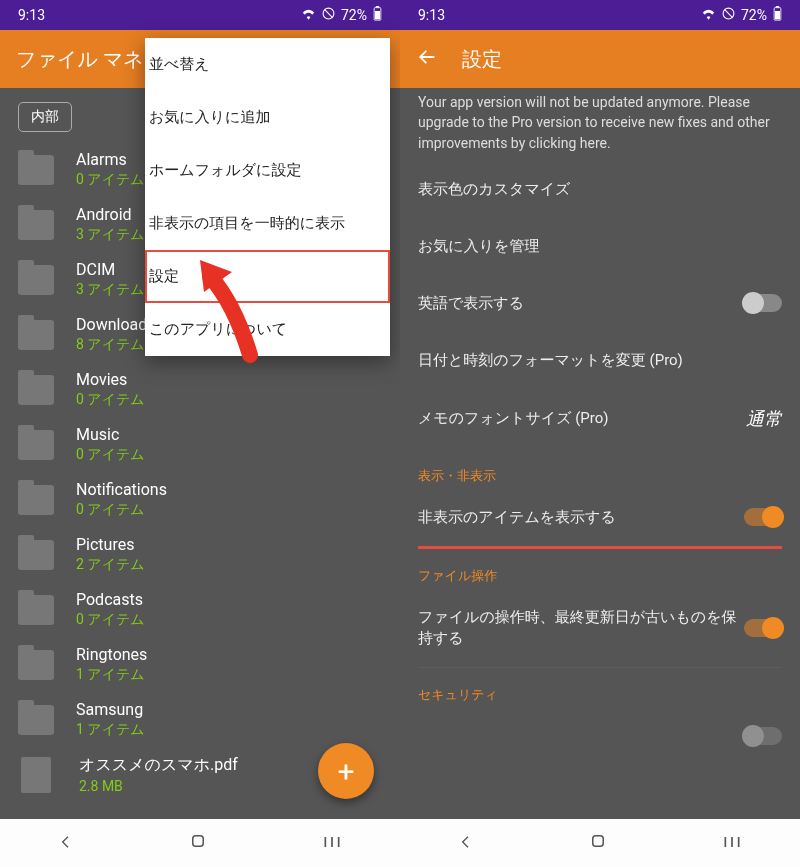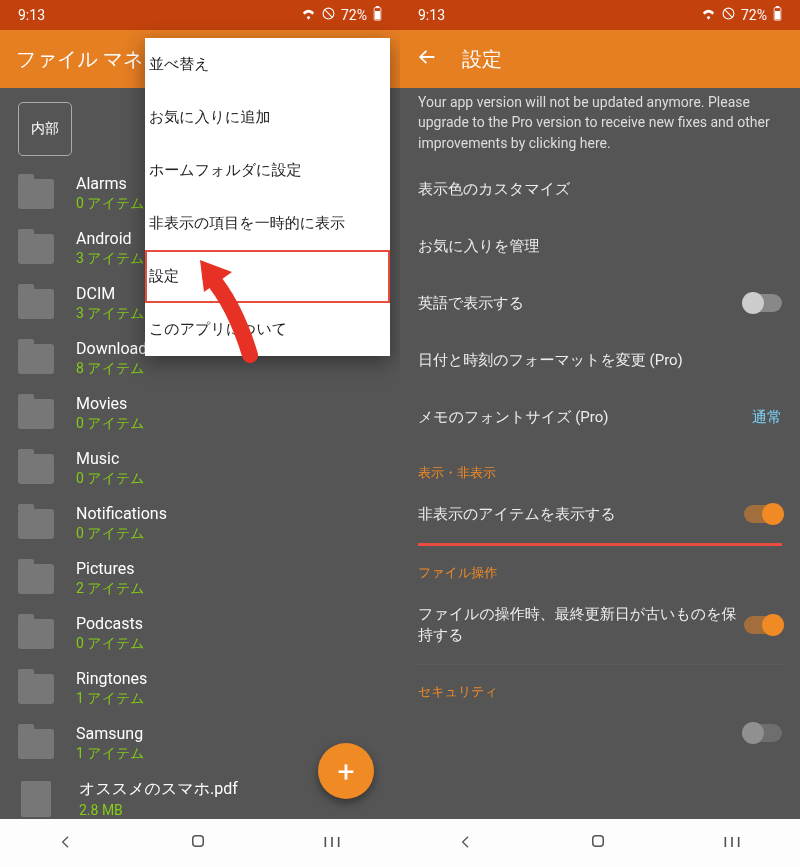--- a/index.html
+++ b/index.html
@@ -15,21 +15,21 @@
     width: 400px;
     height: 867px;
     background: #555;
     position: relative;
     display: flex;
     flex-direction: column;
     overflow: hidden;
   }
   .status-bar {
     height: 30px;
-    background: #c2410c;
+    background: #4c1d95;
     color: #fff;
     display: flex;
     align-items: center;
     justify-content: space-between;
     padding: 0 18px;
     font-size: 14px;
   }
   .status-right { display: flex; align-items: center; gap: 6px; }
   .app-bar {
     height: 58px;
@@ -40,21 +40,21 @@
     padding: 0 16px;
     font-size: 20px;
   }
   .app-bar .back { margin-right: 24px; font-size: 22px; cursor: pointer; }
   .chip-row { padding: 14px 18px 10px; }
   .chip {
     display: inline-block;
     border: 1px solid #aaa;
     color: #fff;
     border-radius: 5px;
-    padding: 17px 12px;
+    padding: 5px 12px;
     font-size: 14px;
   }
   .file-list { flex: 1; overflow: hidden; }
   .file-row {
     display: flex;
     align-items: center;
     padding: 8px 18px;
     color: #fff;
   }
   .folder-icon {
@@ -133,21 +133,21 @@
   }
   .setting-row {
     display: flex;
     align-items: center;
     justify-content: space-between;
     padding: 18px 18px;
     color: #eee;
     font-size: 15px;
   }
   .setting-row .label { flex: 1; line-height: 1.4; }
-  .setting-row .value { color: #7dd3fc; font-size: 15px; }
+  .setting-row .value { color: #ffffff; font-size: 18px; font-style: italic; }
   .section-header {
     color: #f08a24;
     font-size: 13px;
     padding: 18px 18px 4px;
   }
   .toggle {
     width: 38px; height: 18px; border-radius: 10px;
     background: #888; position: relative;
   }
   .toggle::after {

